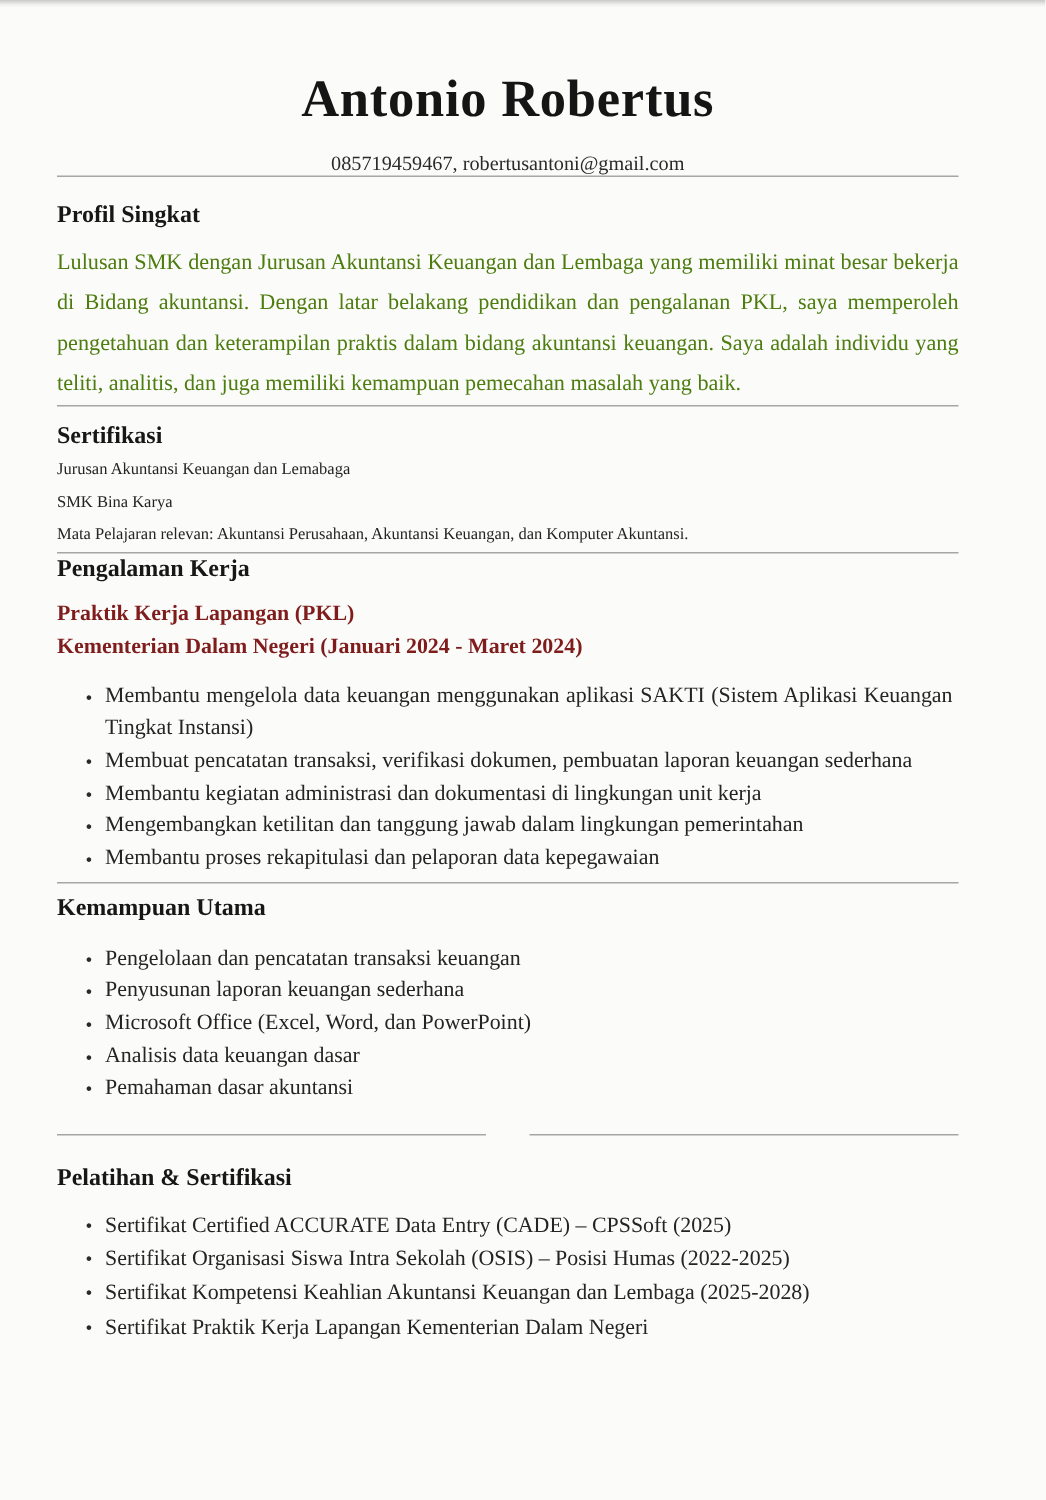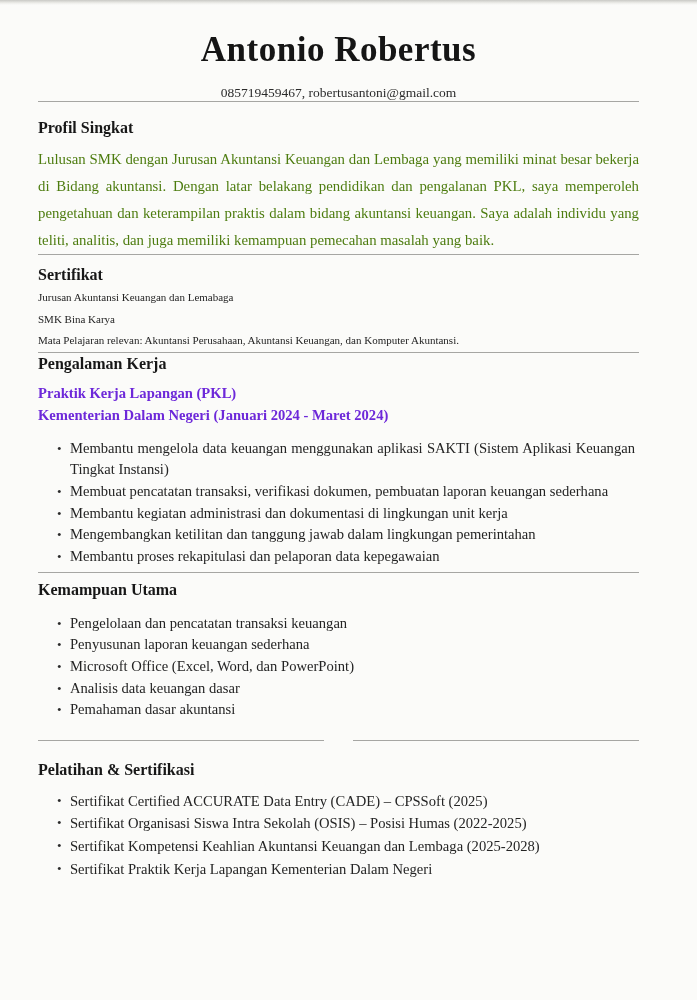--- a/index.html
+++ b/index.html
@@ -17,21 +17,21 @@
     top: 0; left: 0; right: 0;
     height: 5px;
     background: linear-gradient(180deg, #c9c9c5 0%, #eeeeea 60%, #fbfbf9 100%);
   }
   .page {
     padding: 0 58px 0 38px; 
   }
   
   .name {
     margin: 0;
-    padding-top: 30px;
+    padding-top: 46px;
     text-align: center;
     font-size: 35px;
     font-weight: 700;
     letter-spacing: 0.5px;
     color: #151515;
   }
   .contact {
     margin-top: 15px;
     text-align: center;
     font-size: 13.5px;
@@ -77,21 +77,21 @@
     font-size: 11px;
     line-height: 21.6px;
     color: #242424;
   }
   .pendidikan .edu-lines { margin-top: 3px; }
   .pengalaman h2 { margin-top: 2px; }
   .sub-bold {
     font-size: 14.6px;
     font-weight: 700;
     line-height: 22.4px;
-    color: #6d28d9;
+    color: #7f1d1d;
   }
   .pengalaman .sub-block { margin-top: 9px; }
   ul.bullets {
     list-style: none;
     margin: 4px;
     padding: 0 0 0 28px;
   }
   ul.bullets li {
     position: relative;
     font-size: 14.6px;
@@ -128,21 +128,21 @@
   <hr class="rule rule-1">
 
   <div class="profil">
     <h2 class="sec-heading">Profil Singkat</h2>
     <p>Lulusan SMK dengan Jurusan Akuntansi Keuangan dan Lembaga yang memiliki minat besar bekerja di Bidang akuntansi. Dengan latar belakang pendidikan dan pengalanan PKL, saya memperoleh pengetahuan dan keterampilan praktis dalam bidang akuntansi keuangan. Saya adalah individu yang teliti, analitis, dan juga memiliki kemampuan pemecahan masalah yang baik.</p>
   </div>
 
   <hr class="rule rule-2">
 
   <div class="pendidikan">
-    <h2 class="sec-heading">Sertifikat</h2>
+    <h2 class="sec-heading">Sertifikasi</h2>
     <div class="edu-lines">
       <div class="edu-line">Jurusan Akuntansi Keuangan dan Lemabaga</div>
       <div class="edu-line">SMK Bina Karya</div>
       <div class="edu-line">Mata Pelajaran relevan: Akuntansi Perusahaan, Akuntansi Keuangan, dan Komputer Akuntansi.</div>
     </div>
   </div>
 
   <hr class="rule rule-3">
 
   <div class="pengalaman">

